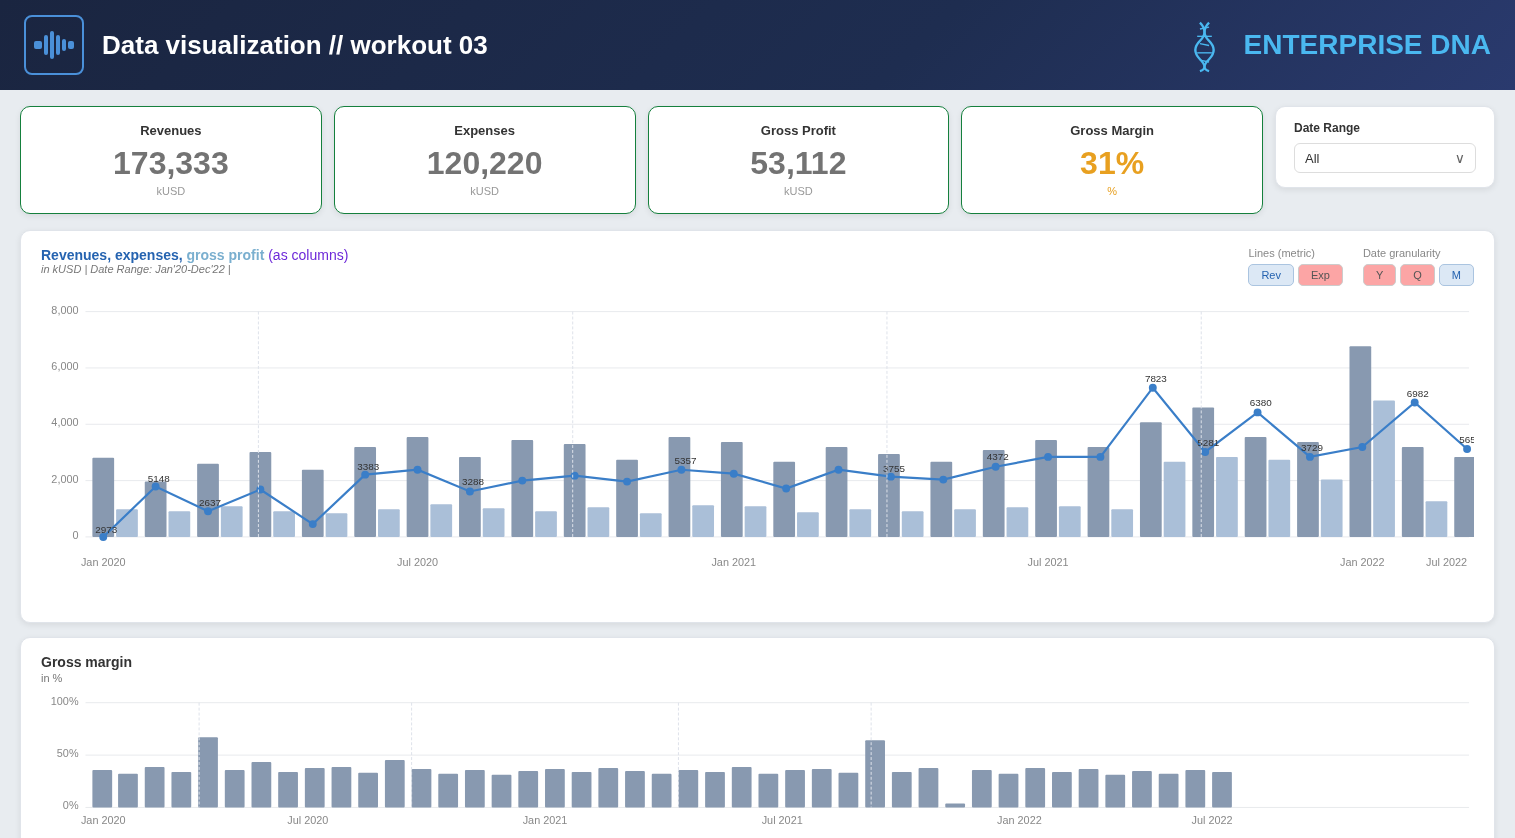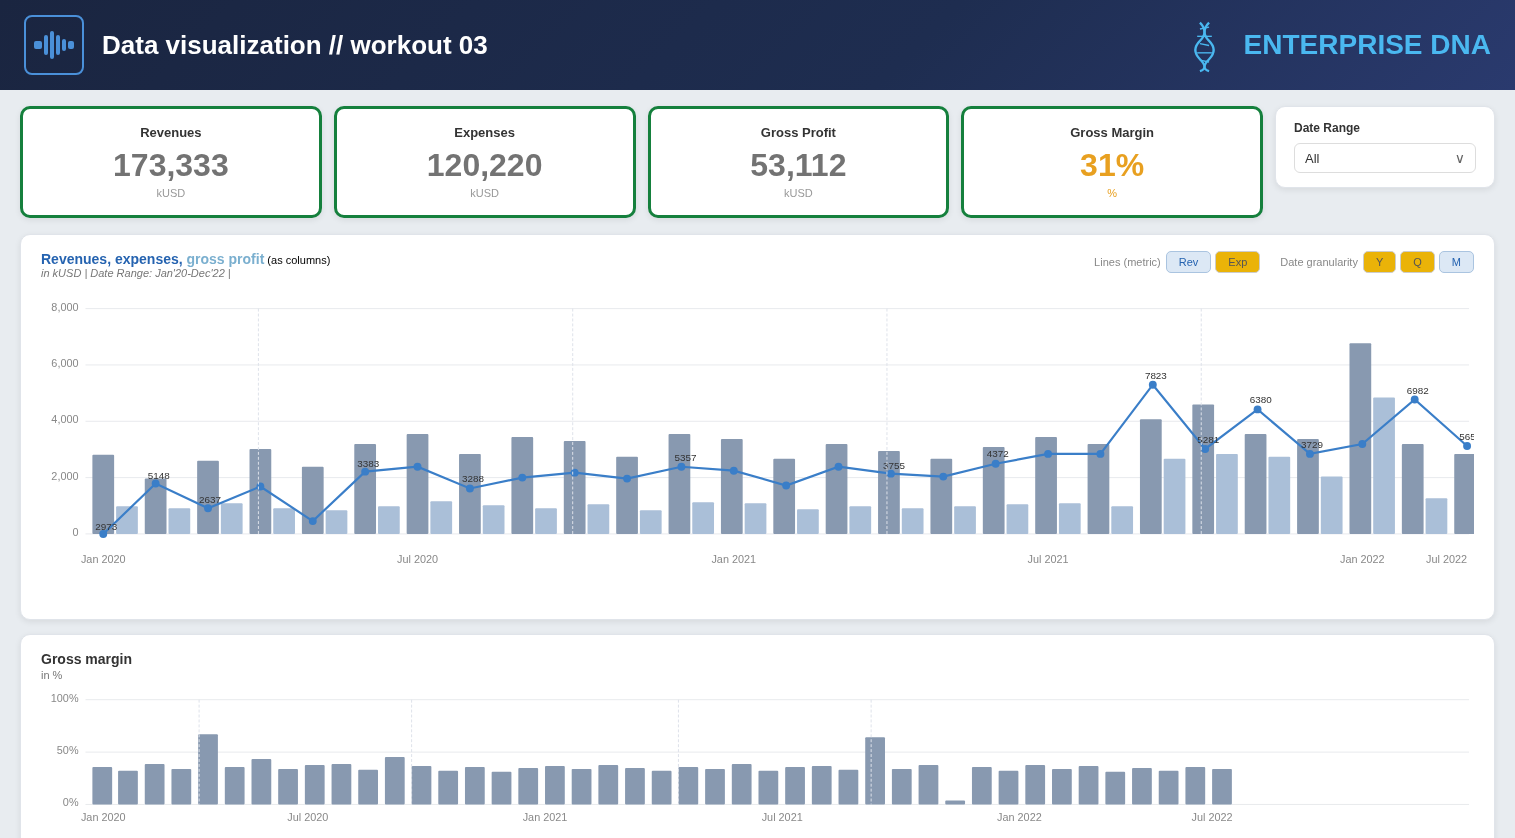--- a/index.html
+++ b/index.html
@@ -33,21 +33,21 @@
     .main { padding: 16px 20px; }
 
     
     .kpi-row { display: flex; gap: 12px; margin-bottom: 16px; align-items: flex-start; }
     .kpi-card {
       background: white;
       border-radius: 10px;
       padding: 16px 24px;
       flex: 1;
       box-shadow: 0 2px 6px rgba(0,0,0,0.08);
-      border: 3px solid #15803d;
+      border: 1px solid #15803d;
       min-width: 180px;
     }
     .kpi-card .kpi-label { font-size: 13px; font-weight: 600; color: #333; text-align: center; margin-bottom: 8px; }
     .kpi-card .kpi-value { font-size: 32px; font-weight: 700; color: #737373; text-align: center; line-height: 1.1; }
     .kpi-card .kpi-unit { font-size: 11px; color: #999; text-align: center; margin-top: 4px; }
     .kpi-card .kpi-value.orange { color: #e8a020; }
     .kpi-card .kpi-unit.orange { color: #e8a020; }
 
     .date-range-card {
       background: white;
@@ -73,32 +73,32 @@
       border-radius: 10px;
       padding: 16px 20px;
       box-shadow: 0 2px 6px rgba(0,0,0,0.08);
       border: 1px solid #e0e4ea;
       margin-bottom: 14px;
     }
     .chart-header { display: flex; justify-content: space-between; align-items: flex-start; margin-bottom: 6px; }
     .chart-title { font-size: 14px; font-weight: 600; }
     .chart-title .blue { color: #2563b0; }
     .chart-title .gray-profit { color: #7aafcf; }
-    .chart-title .light { font-weight: 400; color: #000000; font-size: 11px; }
+    .chart-title .light { font-weight: 400; color: #6d28d9; font-size: 14px; }
     .chart-subtitle { font-size: 11px; color: #777; margin-bottom: 4px; font-style: italic; }
 
     .chart-controls { display: flex; gap: 20px; align-items: center; }
-    .control-group { display: flex; align-items: center; gap: 5px; }
+    .control-group { display: flex; flex-direction: column; gap: 5px; }
     .control-label { font-size: 11px; color: #888; }
     .btn-group { display: flex; gap: 4px; }
     .btn-toggle {
       padding: 4px 12px;
       border: 1px solid #ccc;
       border-radius: 5px;
-      background: #eab308;
+      background: #fca5a5;
       font-size: 11px;
       cursor: pointer;
       color: #555;
     }
     .btn-toggle.active {
       background: #dce8f5;
       border-color: #aac4e0;
       color: #2563b0;
     }
 

